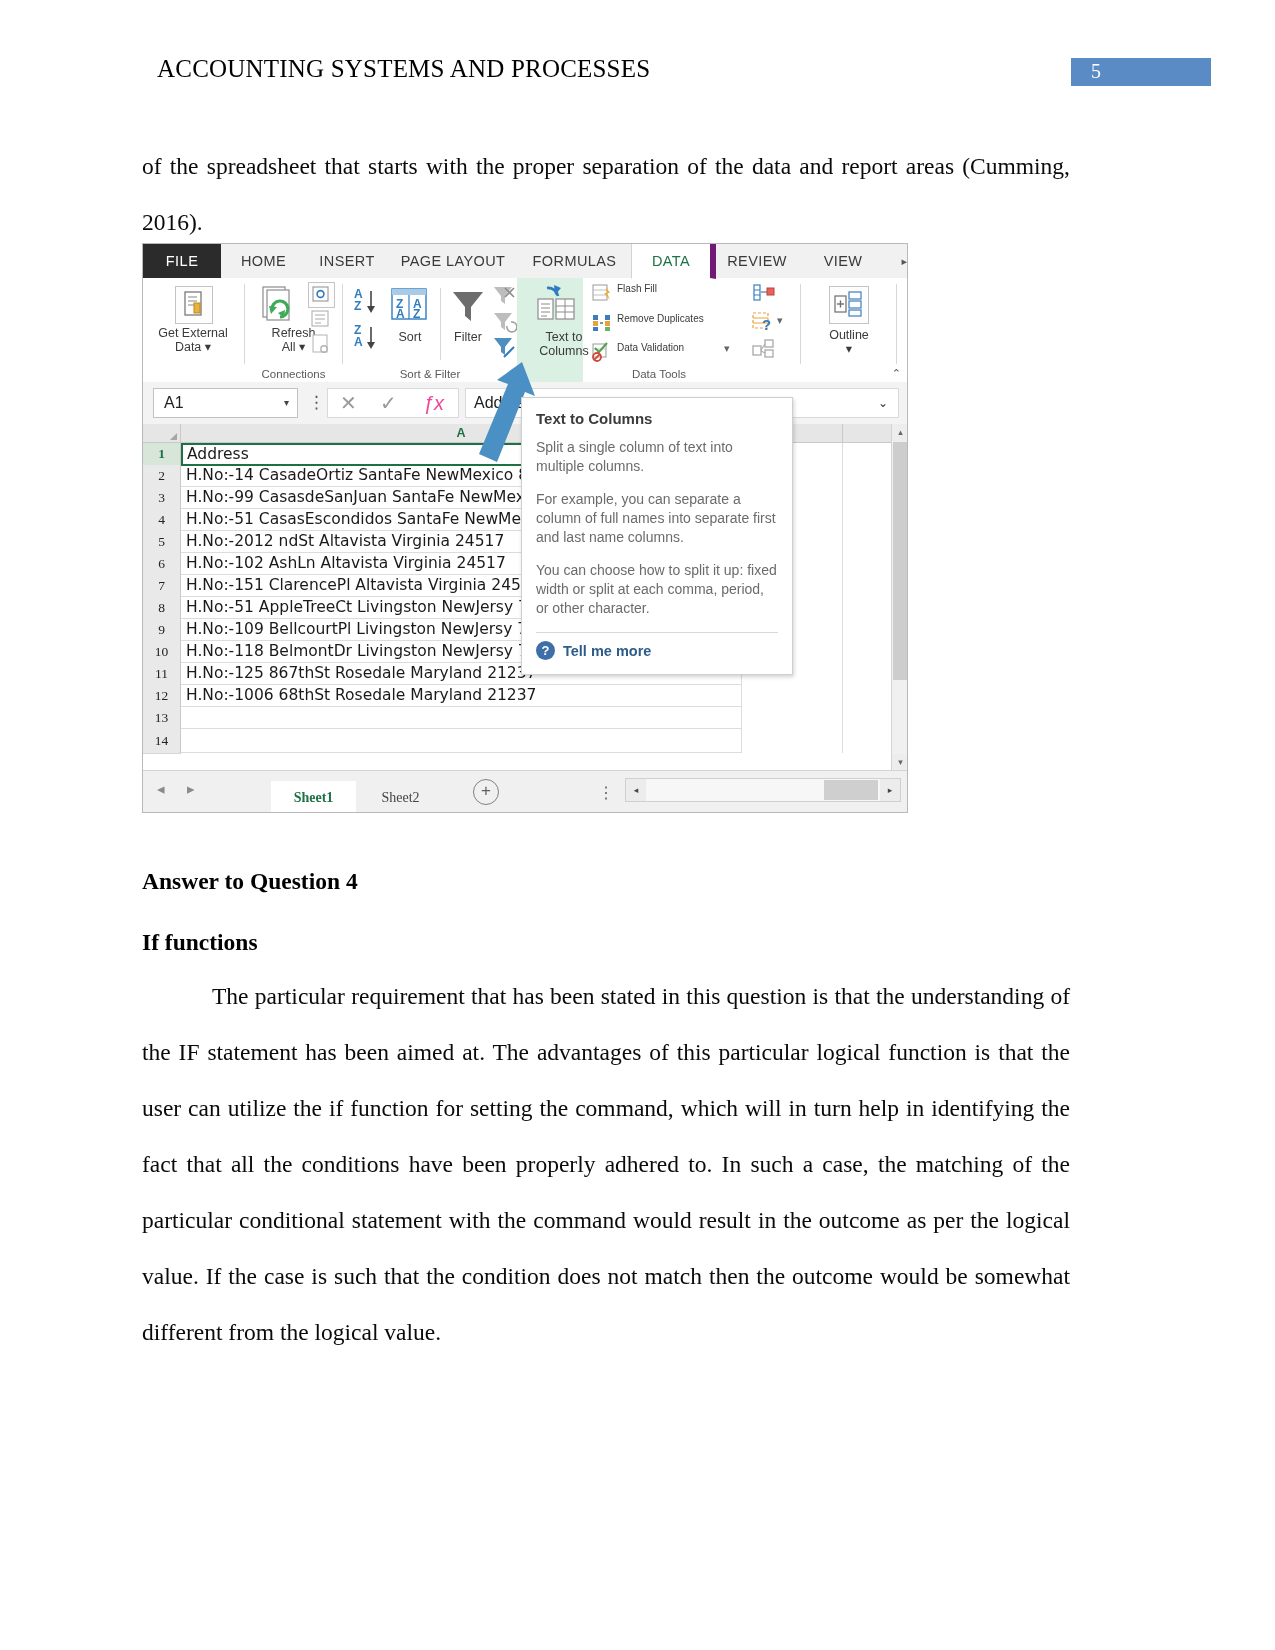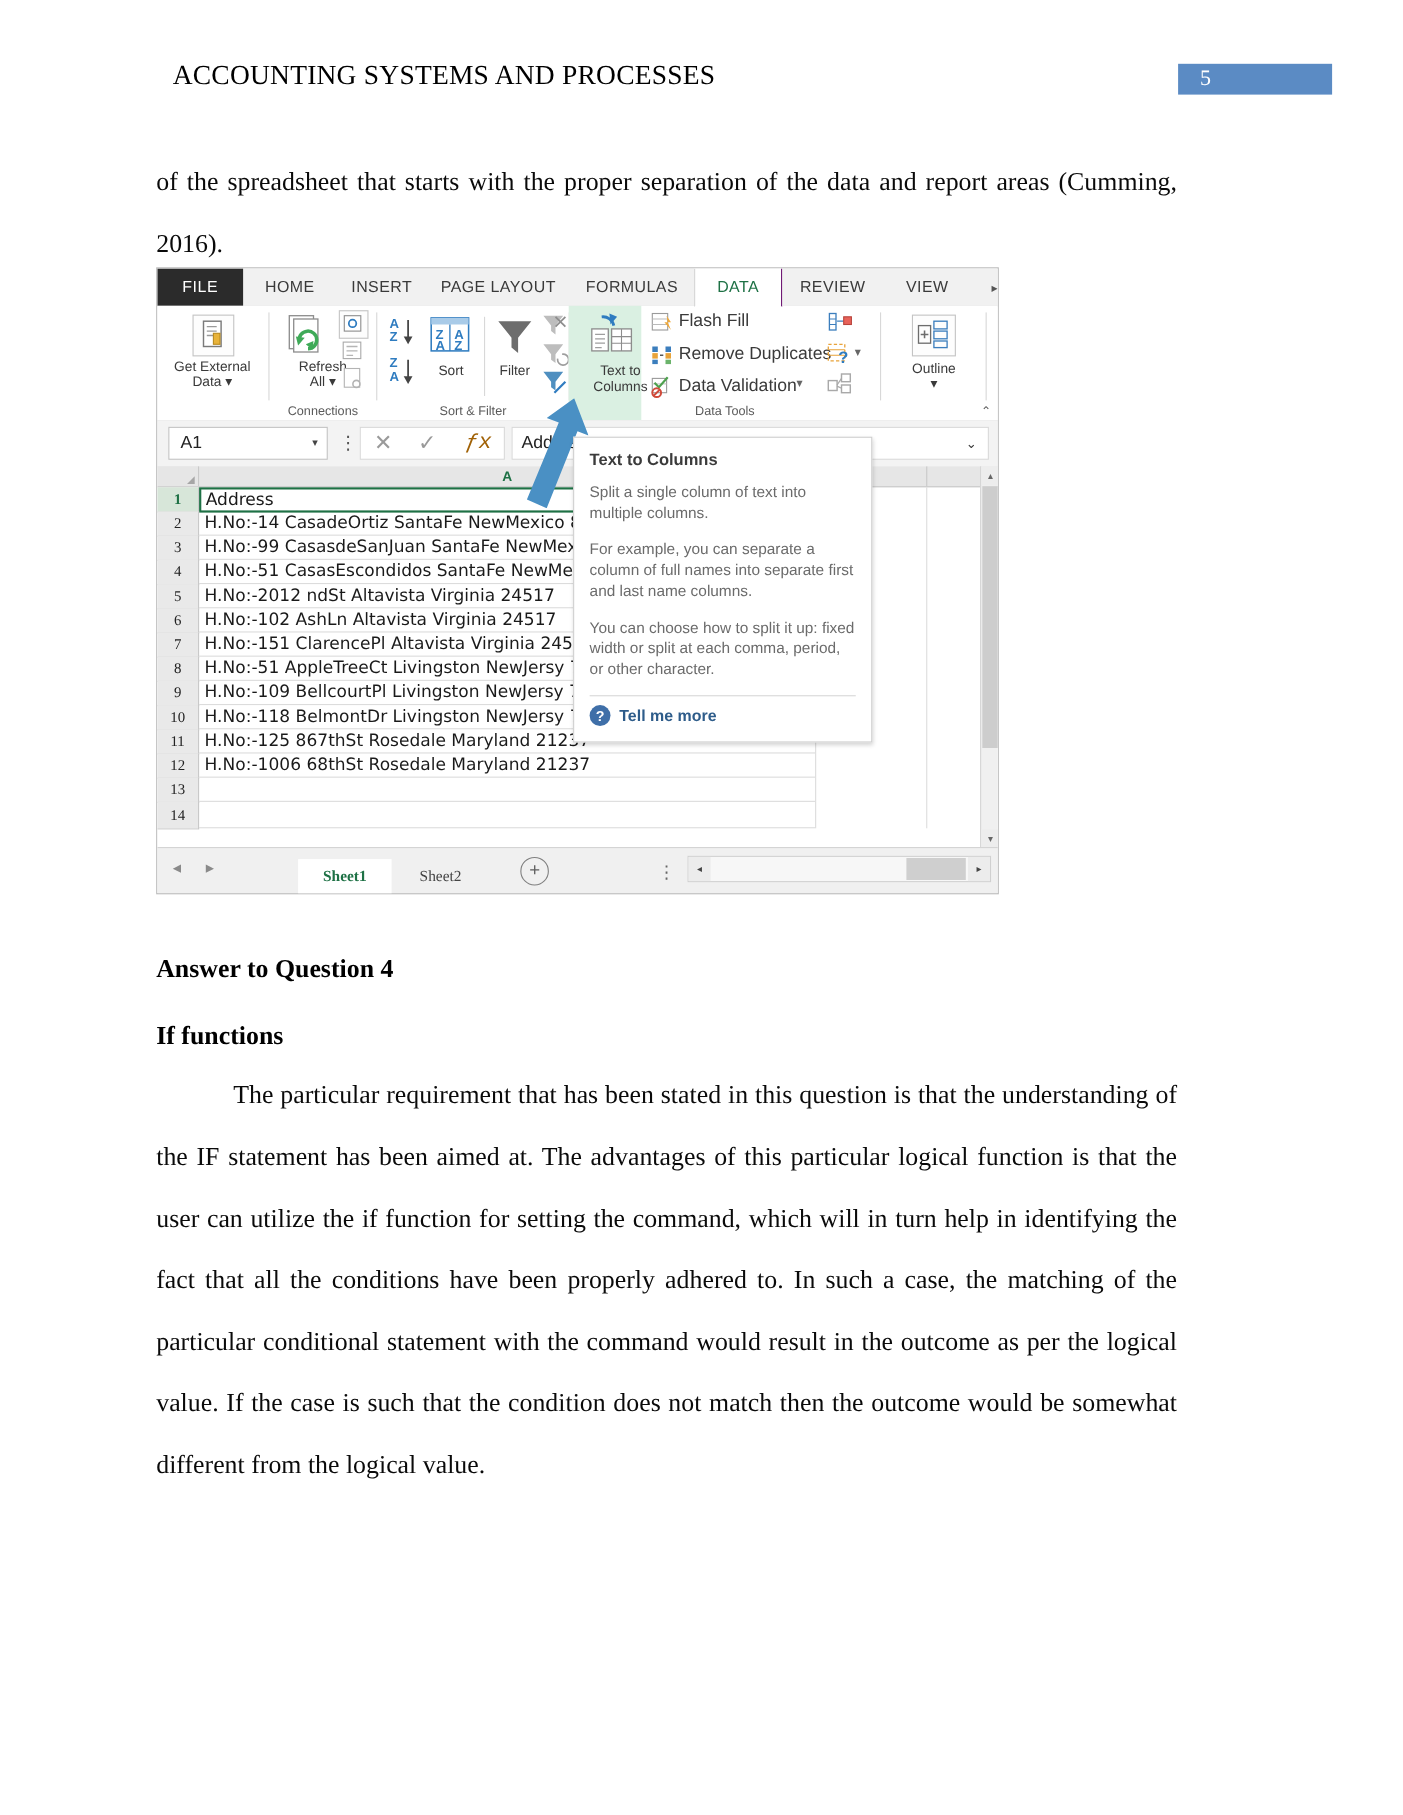--- a/index.html
+++ b/index.html
@@ -127,21 +127,21 @@
     top: 0; height: 34px;
     color: #3a3a3a;
     font-size: 14.5px;
     letter-spacing: 0.4px;
     display: flex; align-items: center; justify-content: center;
   }
   .ribbon-tab.active {
     background: #ffffff;
     color: #1e7145;
     border-left: 1px solid #d4d4d4;
-    border-right: 1px solid #701a75;
+    border-right: 6px solid #701a75;
     border-bottom: 1px solid #ffffff;
     z-index: 5;
   }
   .tab-overflow {
     position: absolute;
     right: 2px; top: 11px;
     font-size: 11px;
     color: #555;
   }
 
@@ -176,21 +176,21 @@
   }
   .rb-big {
     position: absolute;
     text-align: center;
     font-size: 12.5px;
     color: #3a3a3a;
     line-height: 14px;
   }
   .rb-item {
     position: absolute;
-    font-size: 16px;
+    font-size: 10px;
     color: #3a3a3a;
     white-space: nowrap;
   }
   .icon-box {
     position: absolute;
     border: 1px solid #c4c4c4;
     background: #fdfdfd;
   }
   .ttc-highlight {
     position: absolute;
@@ -771,21 +771,21 @@
 
   <div class="formula-row">
     <div class="name-box">
       <span>A1</span>
       <span class="name-box-caret">▾</span>
     </div>
     <div class="fb-dots">⋮</div>
     <div class="fb-btns">
       <span class="fb-ico" style="left:12px;">✕</span>
       <span class="fb-ico" style="left:52px;">✓</span>
-      <span class="fb-ico" style="left:95px;font-style:italic;font-family:Liberation Mono, monospace;color:#a16207;">ƒx</span>
+      <span class="fb-ico" style="left:95px;font-style:italic;font-family:Liberation Sans, sans-serif;color:#ec4899;">ƒx</span>
     </div>
     <div class="formula-input">
       <span>Address</span>
       <span class="formula-caret">⌄</span>
     </div>
   </div>
 
   <div class="grid-wrap">
     <div class="col-head-row">
       <div class="corner-cell"></div>

